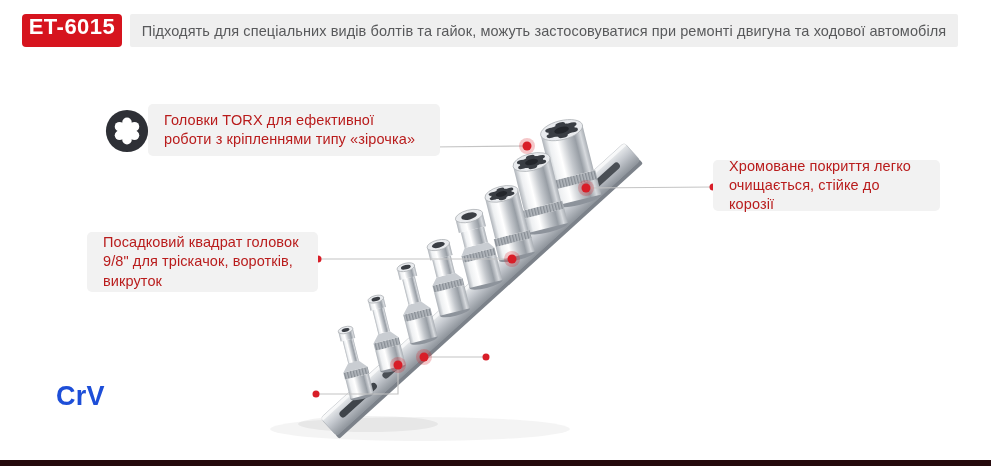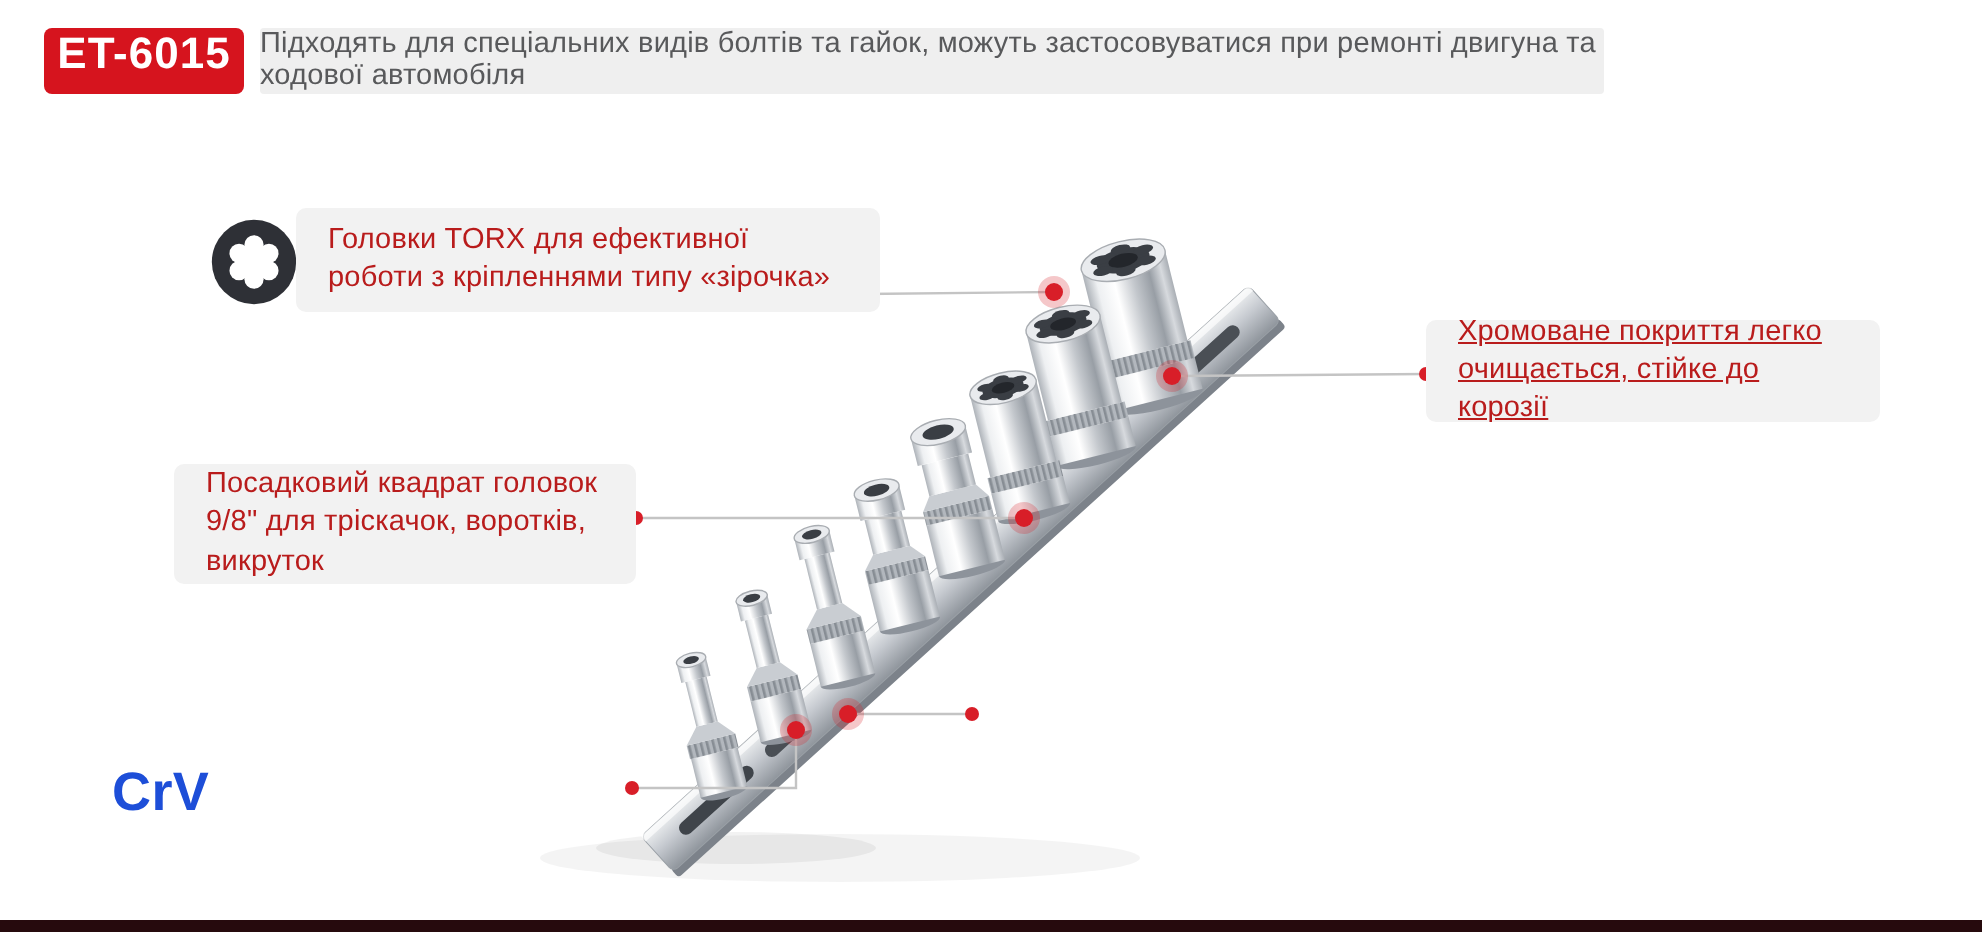--- a/index.html
+++ b/index.html
@@ -8,35 +8,35 @@
     font-family:"Liberation Sans","DejaVu Sans",sans-serif;
   }
   
   .badge{
     position:absolute;left:22px;top:14px;width:100px;height:33px;
     background:#d6141e;border-radius:4px;color:#fff;
     display:flex;align-items:flex-start;justify-content:center;
     font-size:22px;font-weight:bold;letter-spacing:.5px;
   }
   .topbar{
-    position:absolute;left:130px;top:14px;width:672px;height:33px;
+    position:absolute;left:130px;top:14px;width:828px;height:33px;
     background:#efefef;border-radius:2px;color:#58595b;
-    display:flex;align-items:flex-start;justify-content:center;
+    display:flex;align-items:center;justify-content:center;
     font-size:14.5px;letter-spacing:.1px;
   }
   
   .box{
     position:absolute;background:#f2f2f2;border-radius:5px;
     display:flex;align-items:center;box-sizing:border-box;
     padding:0 14px 0 16px;color:#b91c1c;font-size:14.5px;line-height:1.33;
     letter-spacing:.1px;z-index:3;
   }
   .box span{white-space:pre-line;}
   #co-torx   {left:148px;top:104px;width:292px;height:52px;}
-  #co-chrome {left:713px;top:160px;width:227px;height:51px;text-decoration:underline;}
+  #co-chrome {left:713px;top:160px;width:227px;height:51px;}
   #co-square {left:87px; top:232px;width:231px;height:60px;}
   #co-holder {left:487px;top:326px;width:188px;height:61px;}
   #co-crv    {left:120px;top:360px;width:197px;height:76px;}
   .crv-label{
     position:absolute;left:56px;top:381px;width:60px;z-index:3;
     color:#1d4ed8;font-size:27px;font-weight:bold;letter-spacing:.2px;
   }
   .torx-icon{position:absolute;left:104px;top:108px;width:46px;height:46px;z-index:3;}
   
   .layer{position:absolute;left:0;top:0;}

